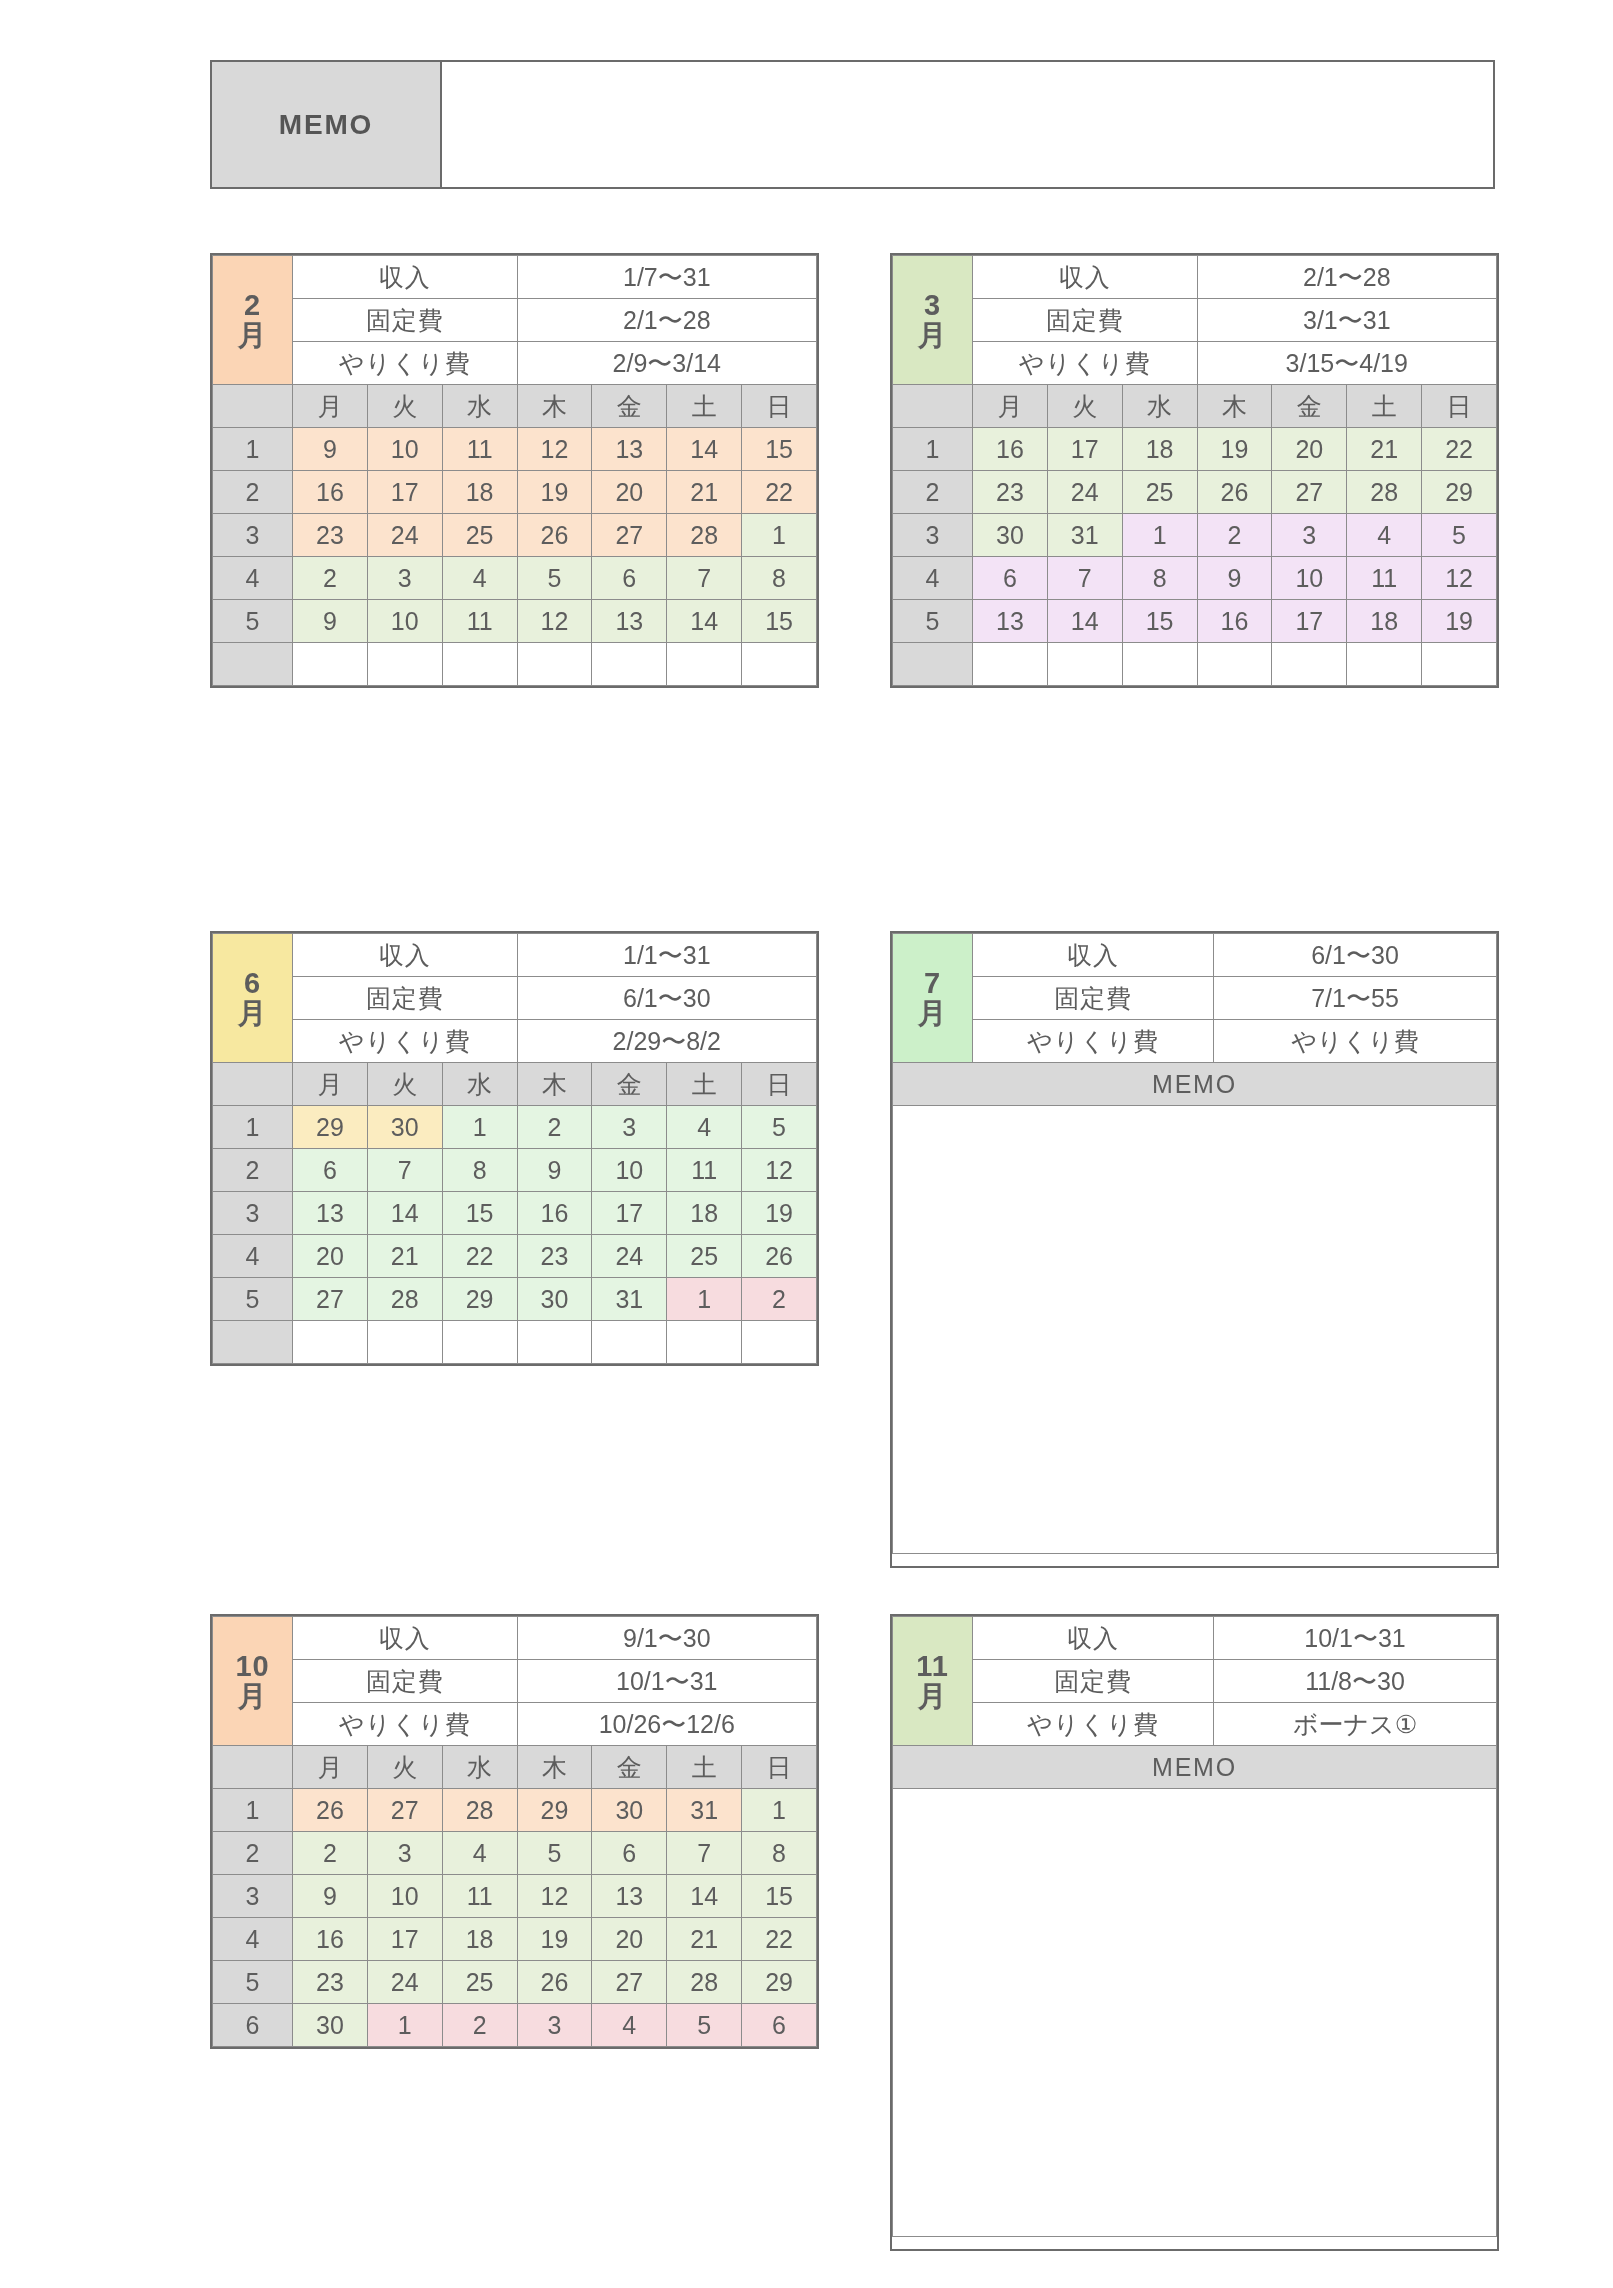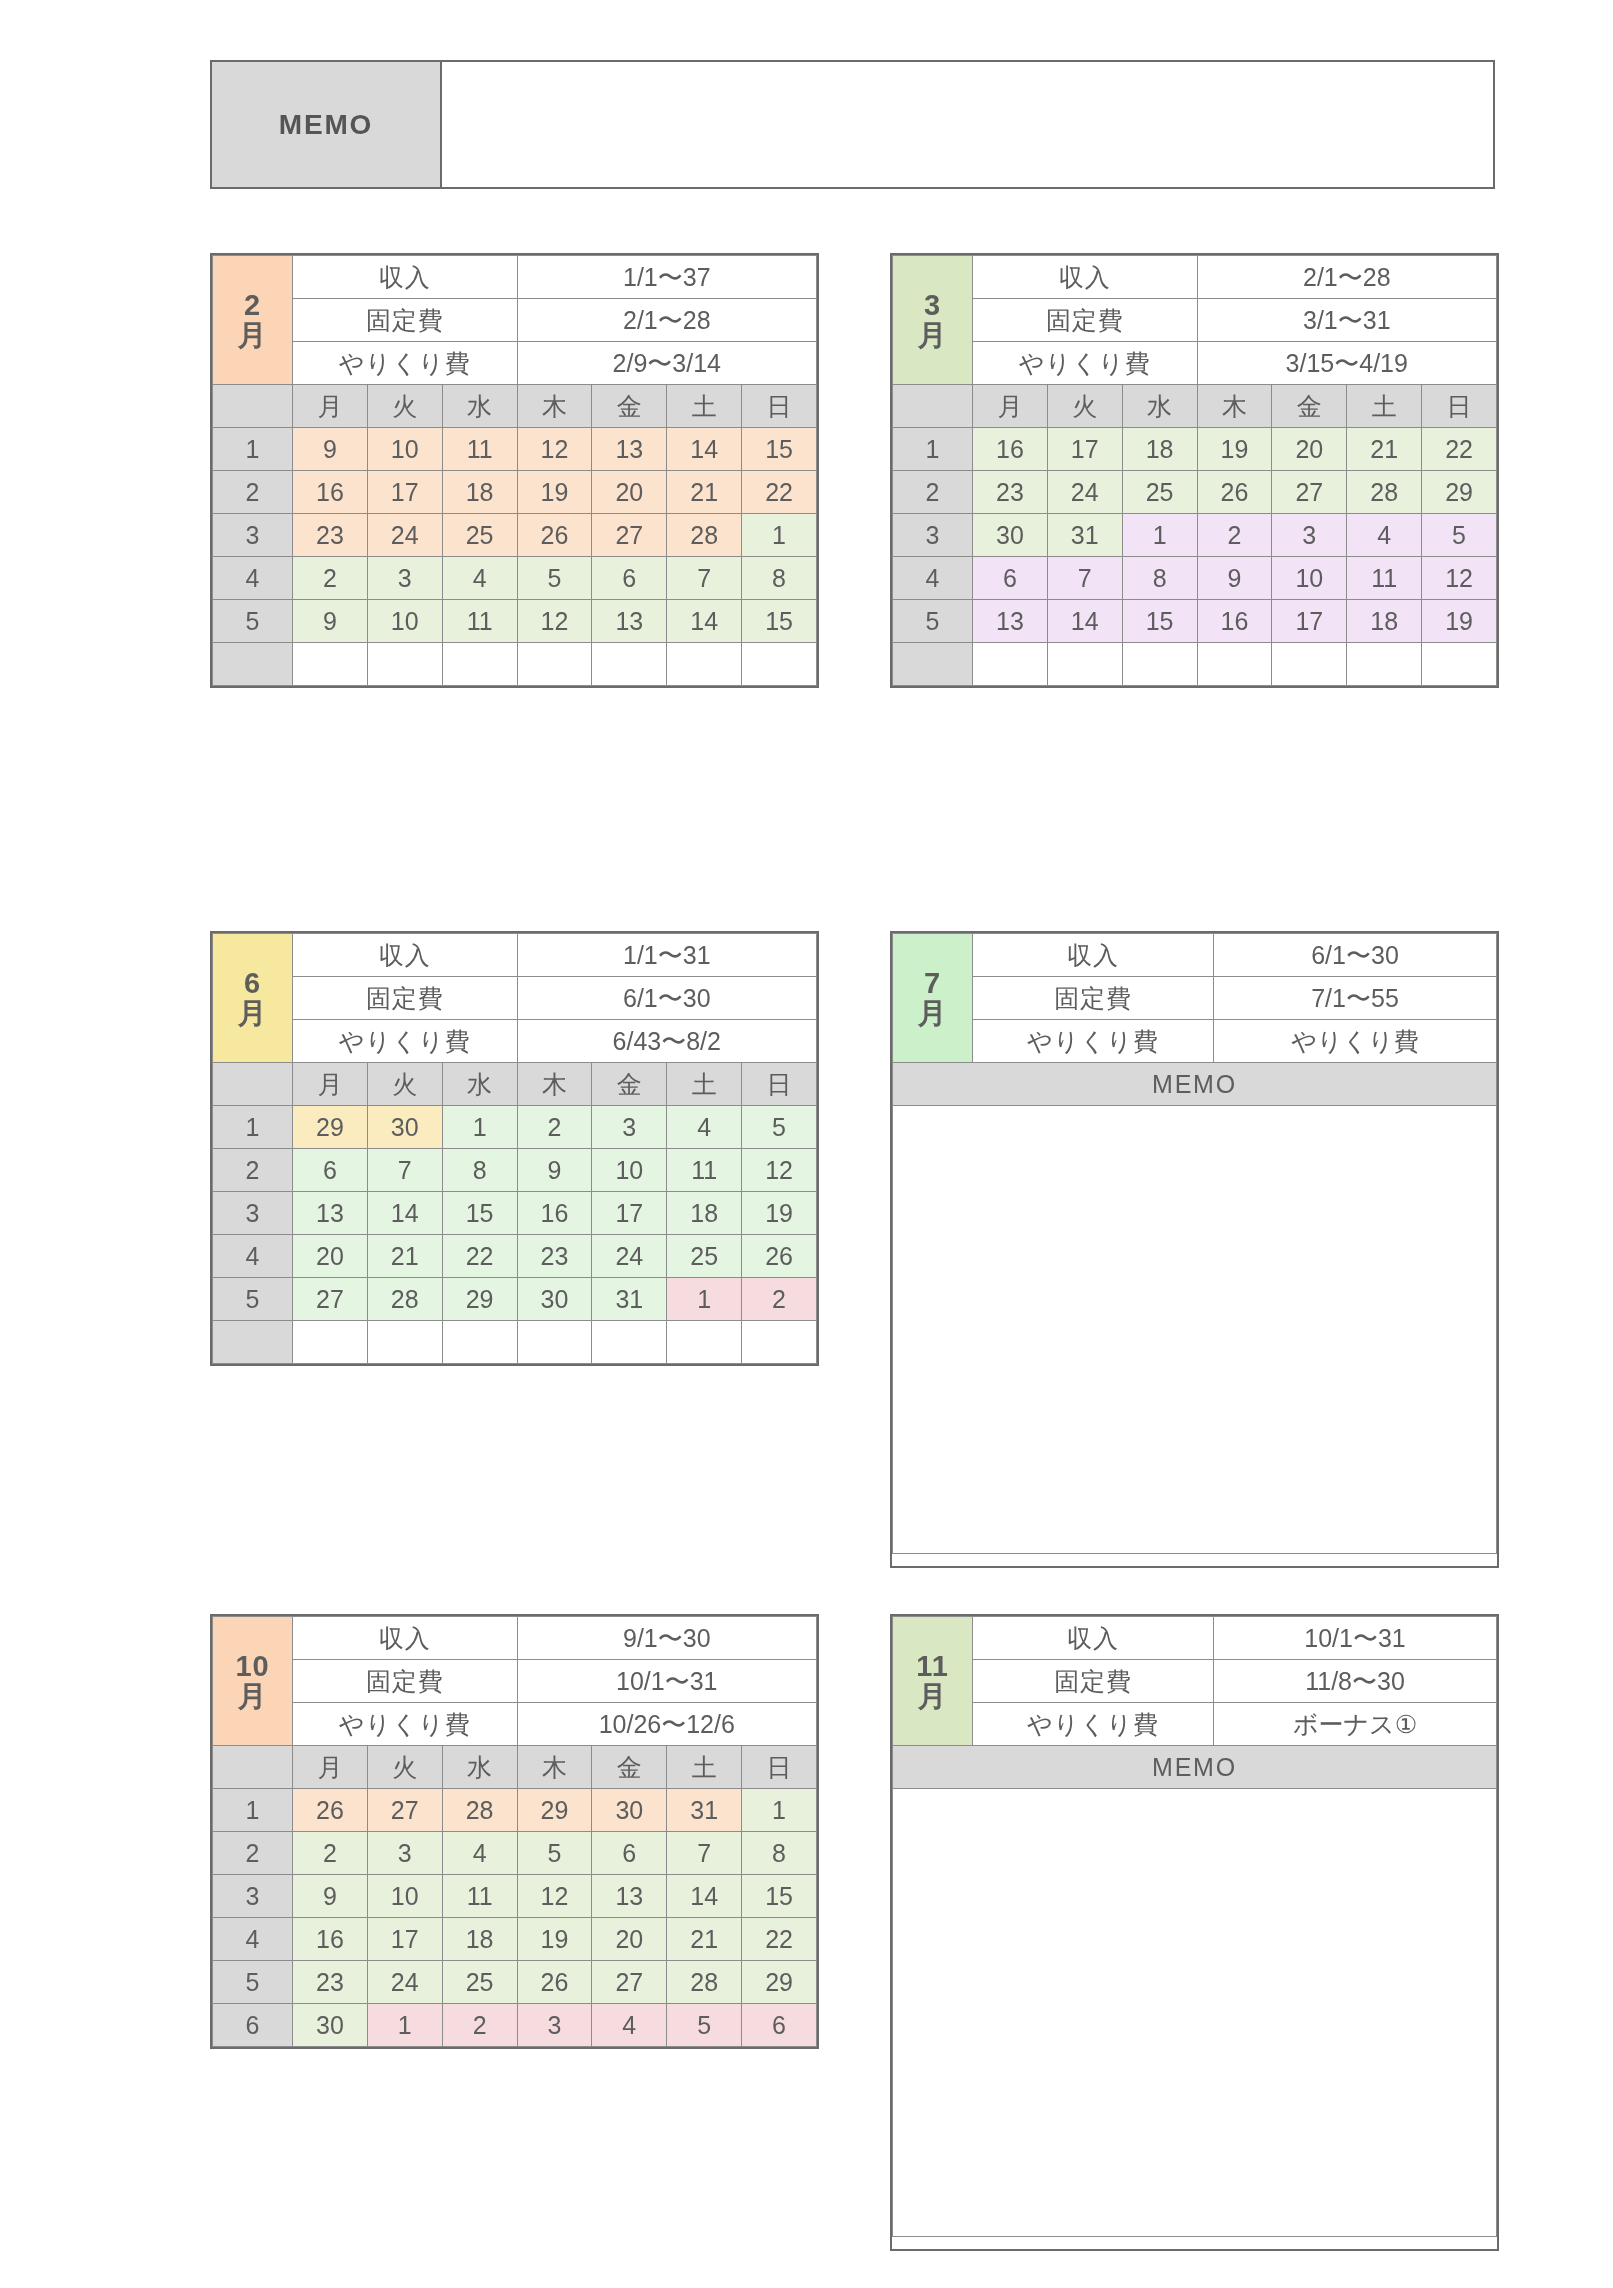--- a/index.html
+++ b/index.html
@@ -148,21 +148,21 @@
   </div>
 
   <div class="month-block outer" style="left:210px; top:245px; width:609px;">
     <table>
       <tbody>
           <tr>
         <td class="mcell tint-orange" rowspan="3">
           <div class="month-name"><span>2</span><br><span>月</span></div>
         </td>
         <td class="hdr-label" colspan="3">収入</td>
-        <td colspan="4">1/1〜37</td>
+        <td colspan="4">1/7〜31</td>
       </tr>
       <tr>
         <td class="hdr-label" colspan="3">固定費</td>
         <td colspan="4">2/1〜28</td>
       </tr>
       <tr>
         <td class="hdr-label" colspan="3">やりくり費</td>
         <td colspan="4">2/9〜3/14</td>
       </tr>
       <tr>
@@ -340,21 +340,21 @@
         </td>
         <td class="hdr-label" colspan="3">収入</td>
         <td colspan="4">1/1〜31</td>
       </tr>
       <tr>
         <td class="hdr-label" colspan="3">固定費</td>
         <td colspan="4">6/1〜30</td>
       </tr>
       <tr>
         <td class="hdr-label" colspan="3">やりくり費</td>
-        <td colspan="4">6/43〜8/2</td>
+        <td colspan="4">2/29〜8/2</td>
       </tr>
       <tr>
         <td class="wk-num"></td>
         <td class="wk-head">月</td>
         <td class="wk-head">火</td>
         <td class="wk-head">水</td>
         <td class="wk-head">木</td>
         <td class="wk-head">金</td>
         <td class="wk-head">土</td>
         <td class="wk-head">日</td>

